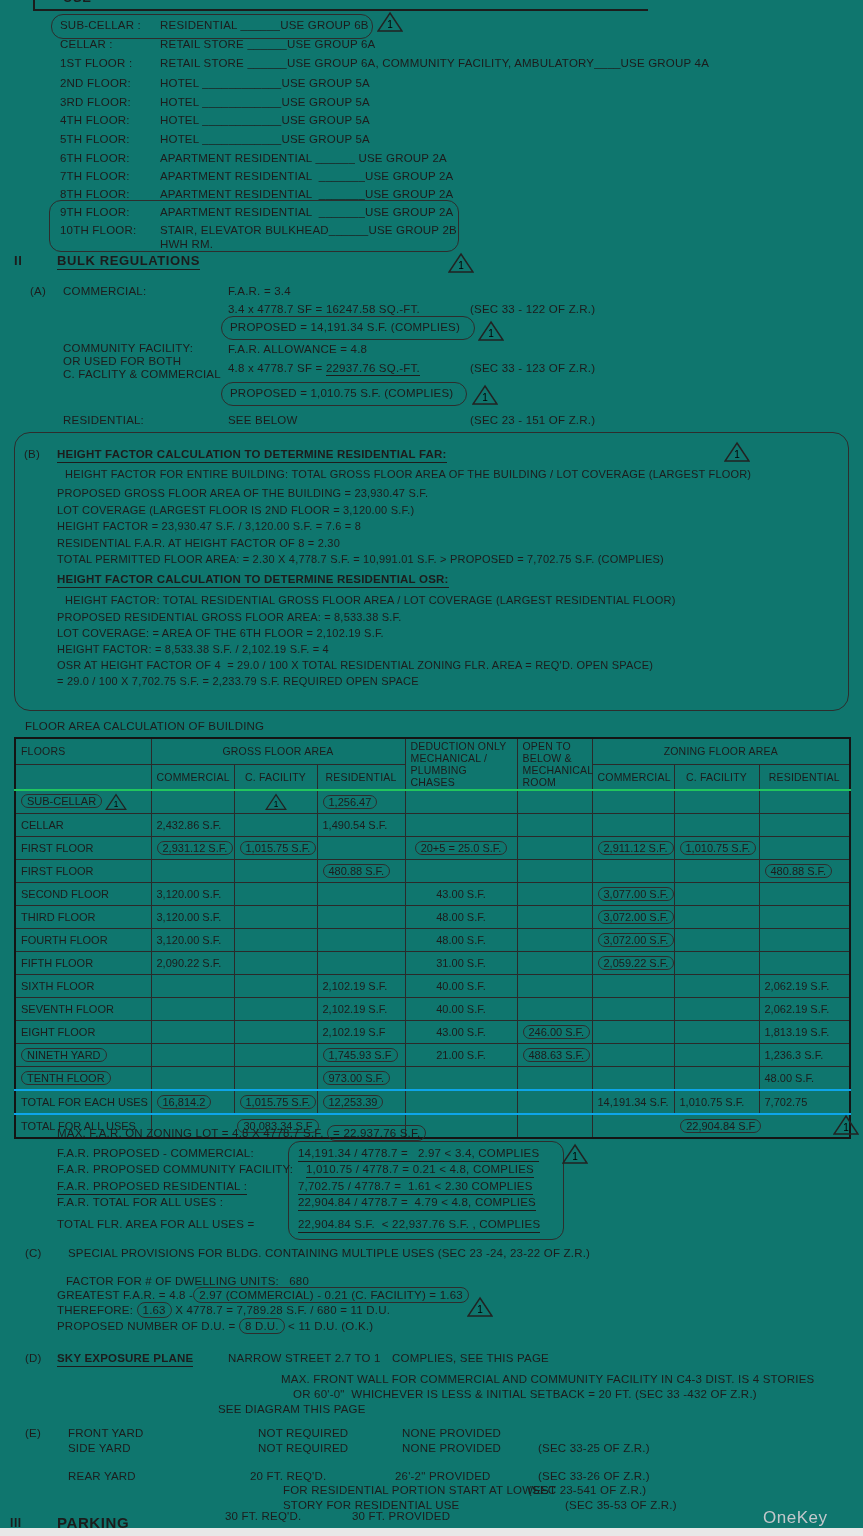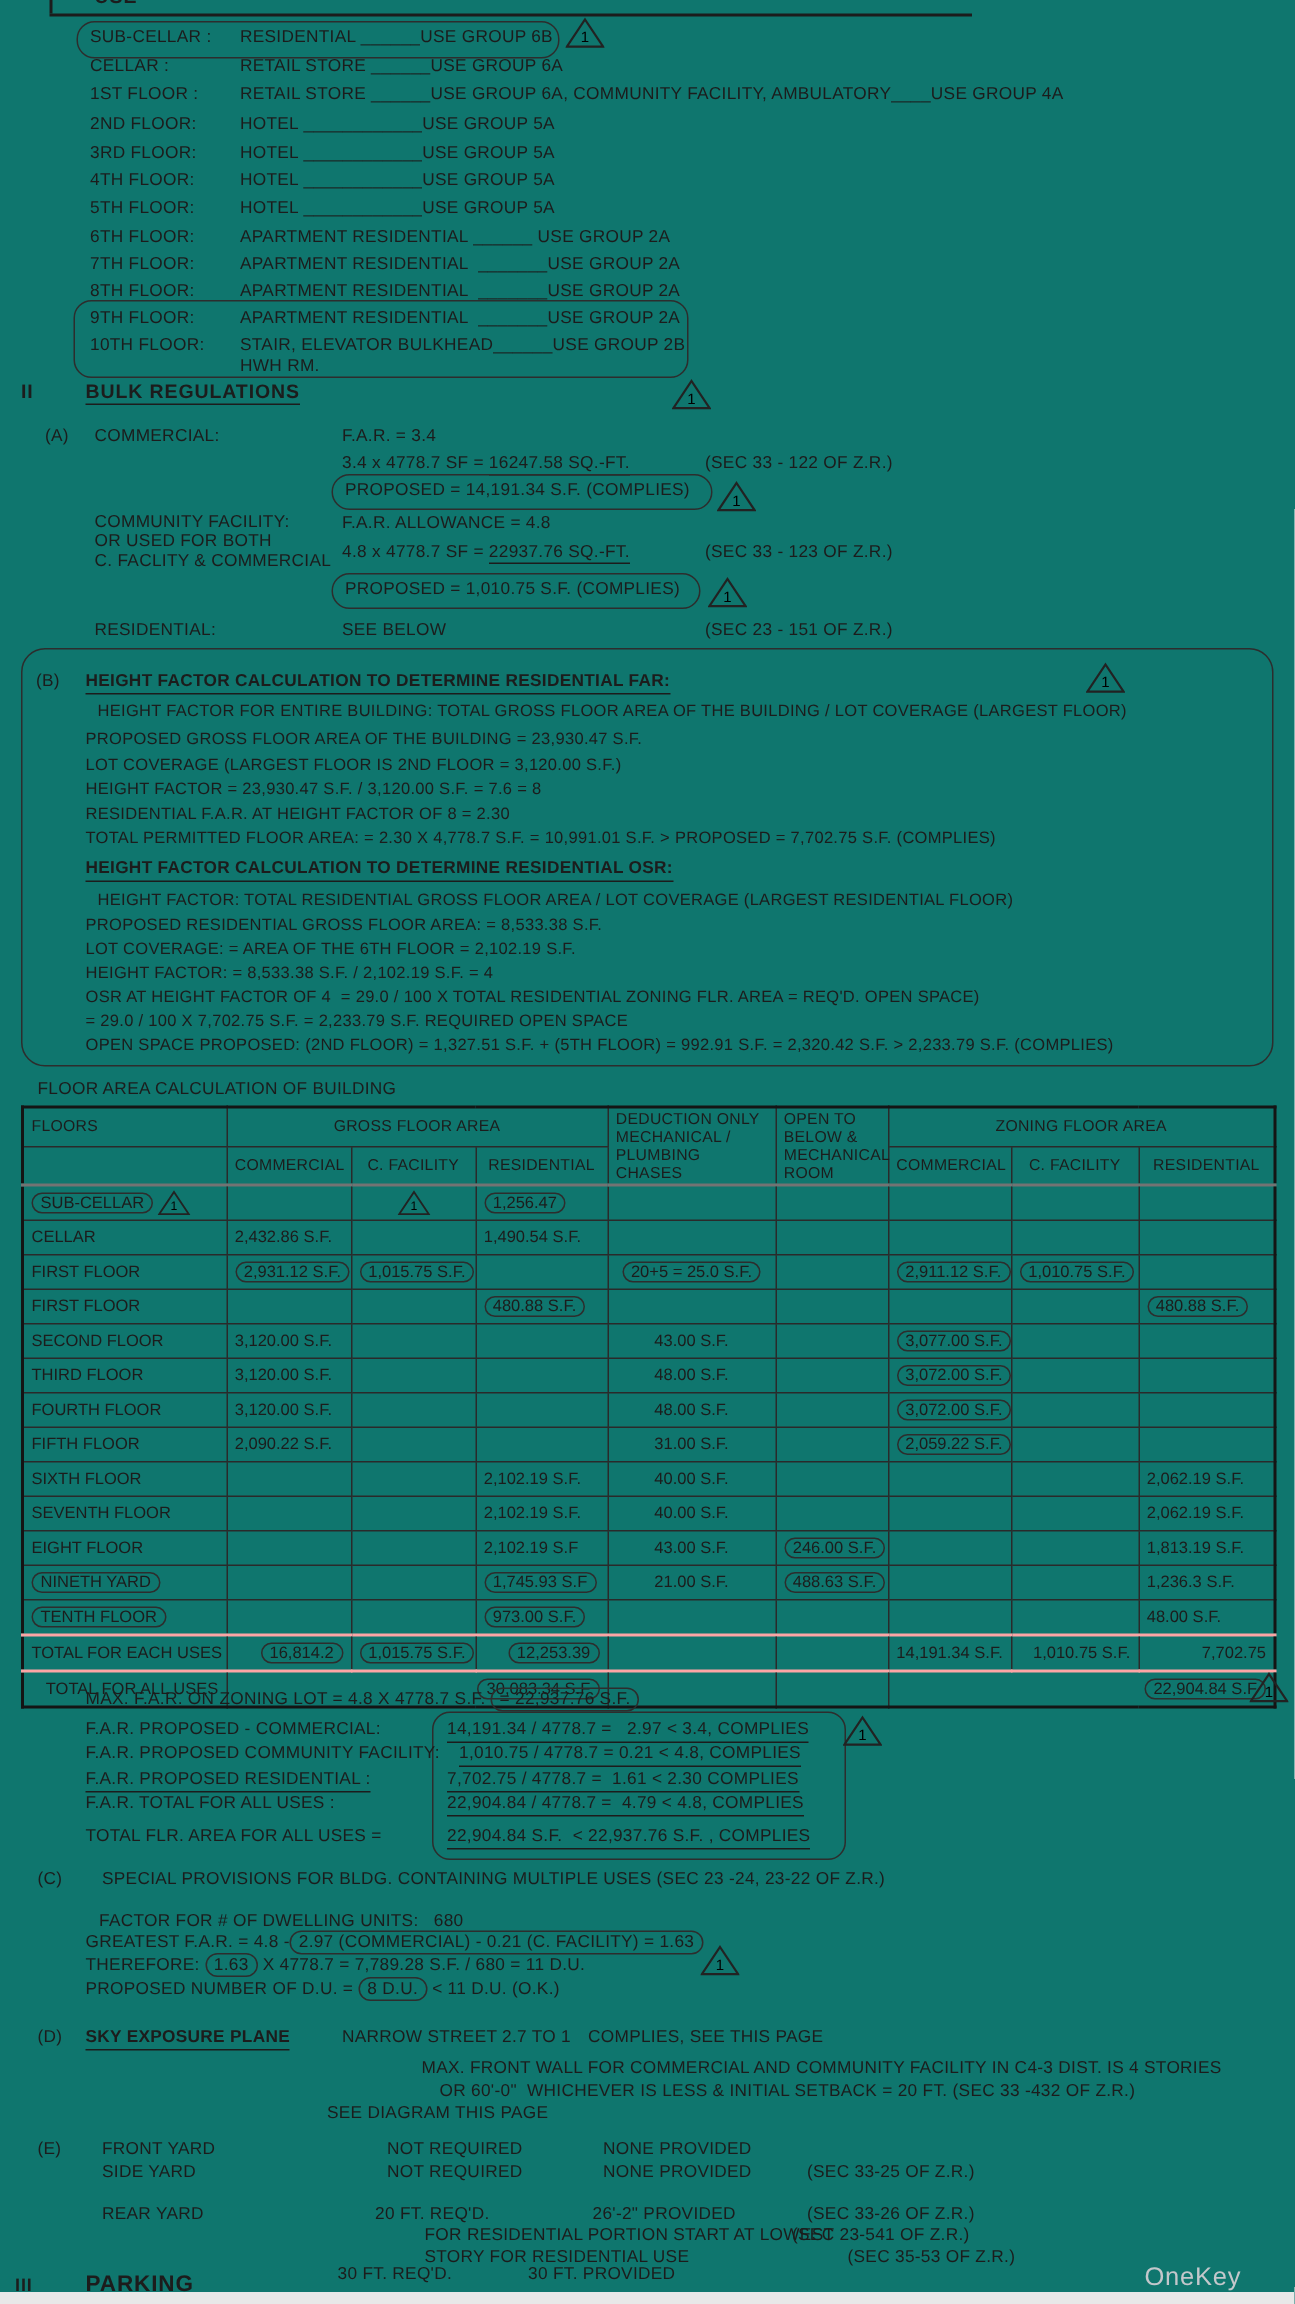--- a/index.html
+++ b/index.html
@@ -14,22 +14,22 @@
   .vline{position:absolute;background:#1c1c1c;}
   .cloudbox{position:absolute;border:1.6px solid #2d2d2d;border-radius:12px;}
   .cloudin{display:inline-block;border:1.4px solid #2d2d2d;border-radius:9px;padding:0 5px;margin:-2px 0;}
   .tri{position:absolute;}
   .tri svg text{font-family:"Liberation Sans",sans-serif;}
   table.fa{position:absolute;border-collapse:collapse;table-layout:fixed;border:2px solid #141414;}
   .fa td,.fa th{border:1px solid #2a2a2a;font-size:11px;font-weight:400;padding:1px 5px;
       height:20px;white-space:nowrap;overflow:visible;text-align:left;vertical-align:middle;}
   .fa th{font-size:10.5px;letter-spacing:.2px;}
   .fa .c{text-align:center;}
-  .fa .hdr2{border-bottom:2px solid #737373;margin-top:20px;}
-  .fa .thick td{border-top:2px solid #fca5a5;text-align:right;}
+  .fa .hdr2{border-bottom:2px solid #22c55e;margin-top:20px;}
+  .fa .thick td{border-top:2px solid #0ea5e9;}
   .fa .pre{white-space:pre-line;line-height:12px;}
   .wm{position:absolute;color:#c3c7cb;font-size:17px;letter-spacing:.5px;}
 </style>
 </head>
 <body>
 
 <div class="doc">
 
   <div class="vline" style="left:33px;top:0;width:2px;height:9px"></div>
   <span class="t hd" style="left:63px;top:-9px">USE</span>
@@ -96,21 +96,20 @@
   <span class="t s11" style="left:57px;top:519px">HEIGHT FACTOR = 23,930.47 S.F. / 3,120.00 S.F. = 7.6 = 8</span>
   <span class="t s11" style="left:57px;top:536px">RESIDENTIAL F.A.R. AT HEIGHT FACTOR OF 8 = 2.30</span>
   <span class="t s11" style="left:57px;top:552px">TOTAL PERMITTED FLOOR AREA: = 2.30 X 4,778.7 S.F. = 10,991.01 S.F. &gt; PROPOSED = 7,702.75 S.F. (COMPLIES)</span>
   <span class="t u" style="left:57px;top:572px;font-weight:700">HEIGHT FACTOR CALCULATION TO DETERMINE RESIDENTIAL OSR:</span>
   <span class="t s11" style="left:65px;top:593px">HEIGHT FACTOR: TOTAL RESIDENTIAL GROSS FLOOR AREA / LOT COVERAGE (LARGEST RESIDENTIAL FLOOR)</span>
   <span class="t s11" style="left:57px;top:610px">PROPOSED RESIDENTIAL GROSS FLOOR AREA: = 8,533.38 S.F.</span>
   <span class="t s11" style="left:57px;top:626px">LOT COVERAGE: = AREA OF THE 6TH FLOOR = 2,102.19 S.F.</span>
   <span class="t s11" style="left:57px;top:642px">HEIGHT FACTOR: = 8,533.38 S.F. / 2,102.19 S.F. = 4</span>
   <span class="t s11" style="left:57px;top:658px">OSR AT HEIGHT FACTOR OF 4  = 29.0 / 100 X TOTAL RESIDENTIAL ZONING FLR. AREA = REQ'D. OPEN SPACE)</span>
   <span class="t s11" style="left:57px;top:674px">= 29.0 / 100 X 7,702.75 S.F. = 2,233.79 S.F. REQUIRED OPEN SPACE</span>
-  <span class="t s11" style="left:57px;top:690px">OPEN SPACE PROPOSED: (2ND FLOOR) = 1,327.51 S.F. + (5TH FLOOR) = 992.91 S.F. = 2,320.42 S.F. &gt; 2,233.79 S.F. (COMPLIES)</span>
 
   <span class="t" style="left:25px;top:719px">FLOOR AREA CALCULATION OF BUILDING</span>
 
   <table class="fa" style="left:14px;top:737px;width:835px">
     <colgroup>
       <col style="width:136px">
         <col style="width:83px">
         <col style="width:83px">
         <col style="width:88px">
       <col style="width:112px">

